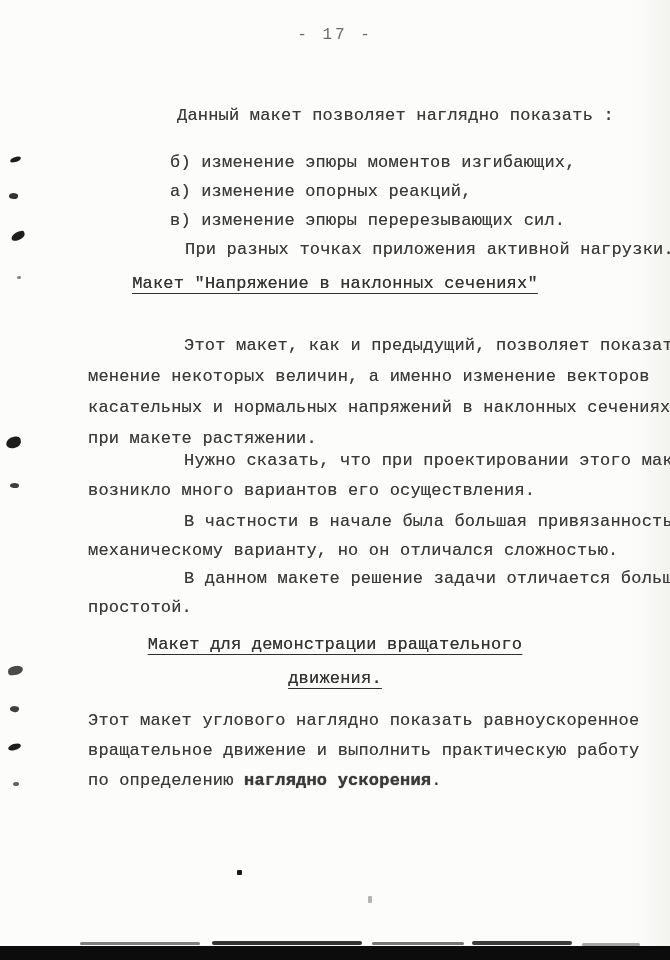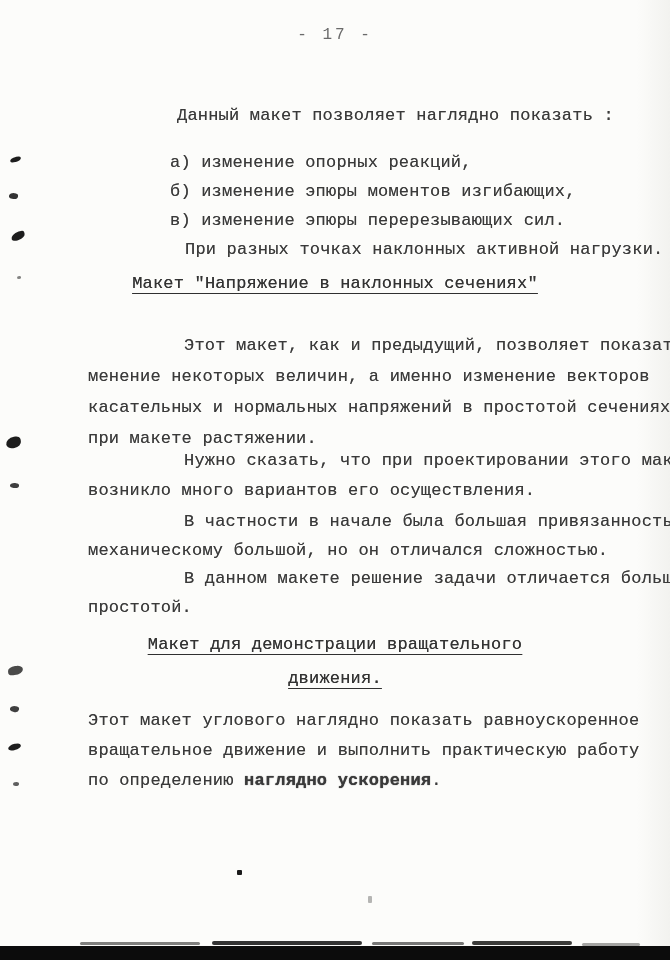--- a/index.html
+++ b/index.html
@@ -76,45 +76,45 @@
 </head>
 <body>
 
 <div class="page">
 
   <div class="page-number txt">- 17 -</div>
 
   <div class="intro txt">Данный макет позволяет наглядно показать :</div>
 
   <div class="list txt">
+    <div class="item">б) изменение эпюры моментов изгибающих,</div>
     <div class="item">а) изменение опорных реакций,</div>
-    <div class="item">б) изменение эпюры моментов изгибающих,</div>
     <div class="item">в) изменение эпюры перерезывающих сил.</div>
-    <div class="item-footer">При разных точках наклонных активной нагрузки.</div>
+    <div class="item-footer">При разных точках приложения активной нагрузки.</div>
   </div>
 
   <div class="heading h1 txt">
     <span class="u">Макет "Напряжение в наклонных сечениях"</span>
   </div>
 
   <div class="para para-a txt">
     <div class="indent1"><span>Этот макет, как и предыдущий, позволяет показать </span></div>
     <div>менение некоторых величин, а именно изменение векторов</div>
-    <div>касательных и нормальных напряжений в простотой сечениях</div>
+    <div>касательных и нормальных напряжений в наклонных сечениях</div>
     <div>при макете растяжении.</div>
   </div>
 
   <div class="para para-b txt">
     <div class="indent1">Нужно сказать, что при проектировании этого макета</div>
     <div>возникло много вариантов его осуществления.</div>
   </div>
 
   <div class="para para-c txt">
     <div class="indent1">В частности в начале была большая привязанность к</div>
-    <div>механическому большой, но он отличался сложностью.</div>
+    <div>механическому варианту, но он отличался сложностью.</div>
   </div>
 
   <div class="para para-d txt">
     <div class="indent1">В данном макете решение задачи отличается большой</div>
     <div>простотой.</div>
   </div>
 
   <div class="heading h2 txt">
     <span class="u" style="display:block">Макет для демонстрации вращательного</span>
     <span class="u" style="display:inline-block">движения.</span>

